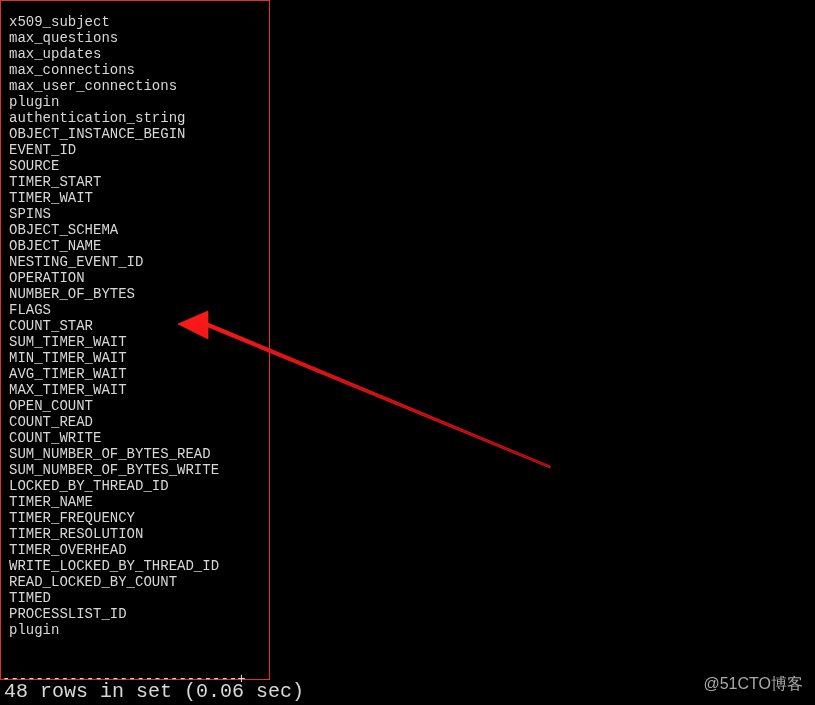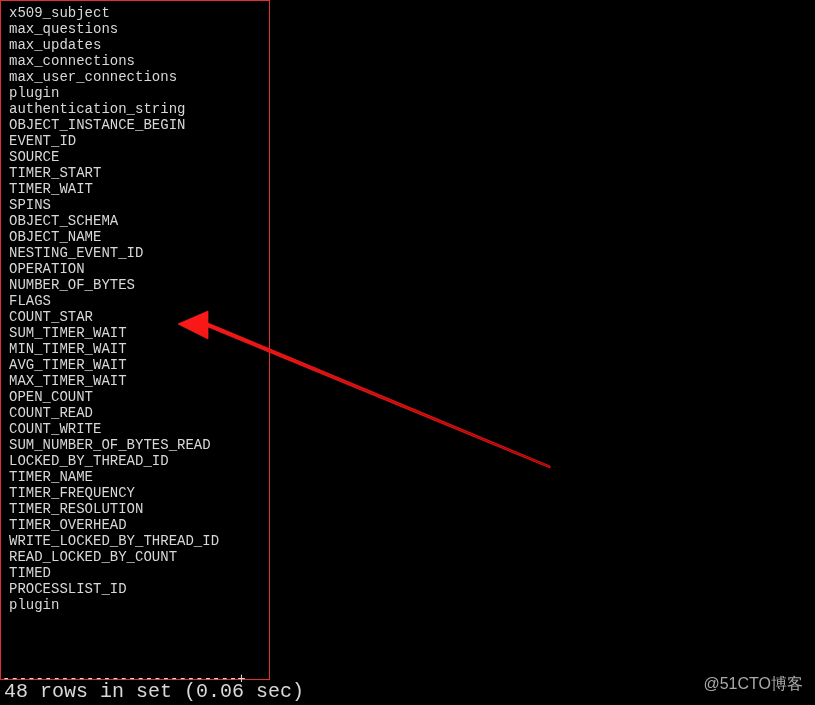--- a/index.html
+++ b/index.html
@@ -17,21 +17,21 @@
       position: relative;
       overflow: hidden;
     }
     .terminal-output {
       position: absolute;
       top: 0;
       left: 0;
       width: 270px;
       height: 680px;
       border: 1px solid #e03030;
-      padding: 4px 8px;
+      padding: 13px 8px;
       line-height: 16px;
     }
     .terminal-output .line {
       white-space: nowrap;
       color: #d8d8d8;
     }
     .status-line {
       position: absolute;
       left: 0;
       bottom: 0;
@@ -92,20 +92,21 @@
     <div class="line">FLAGS</div>
     <div class="line">COUNT_STAR</div>
     <div class="line">SUM_TIMER_WAIT</div>
     <div class="line">MIN_TIMER_WAIT</div>
     <div class="line">AVG_TIMER_WAIT</div>
     <div class="line">MAX_TIMER_WAIT</div>
     <div class="line">OPEN_COUNT</div>
     <div class="line">COUNT_READ</div>
     <div class="line">COUNT_WRITE</div>
     <div class="line">SUM_NUMBER_OF_BYTES_READ</div>
+    <div class="line">SUM_NUMBER_OF_BYTES_WRITE</div>
     <div class="line">LOCKED_BY_THREAD_ID</div>
     <div class="line">TIMER_NAME</div>
     <div class="line">TIMER_FREQUENCY</div>
     <div class="line">TIMER_RESOLUTION</div>
     <div class="line">TIMER_OVERHEAD</div>
     <div class="line">WRITE_LOCKED_BY_THREAD_ID</div>
     <div class="line">READ_LOCKED_BY_COUNT</div>
     <div class="line">TIMED</div>
     <div class="line">PROCESSLIST_ID</div>
     <div class="line">plugin</div>

